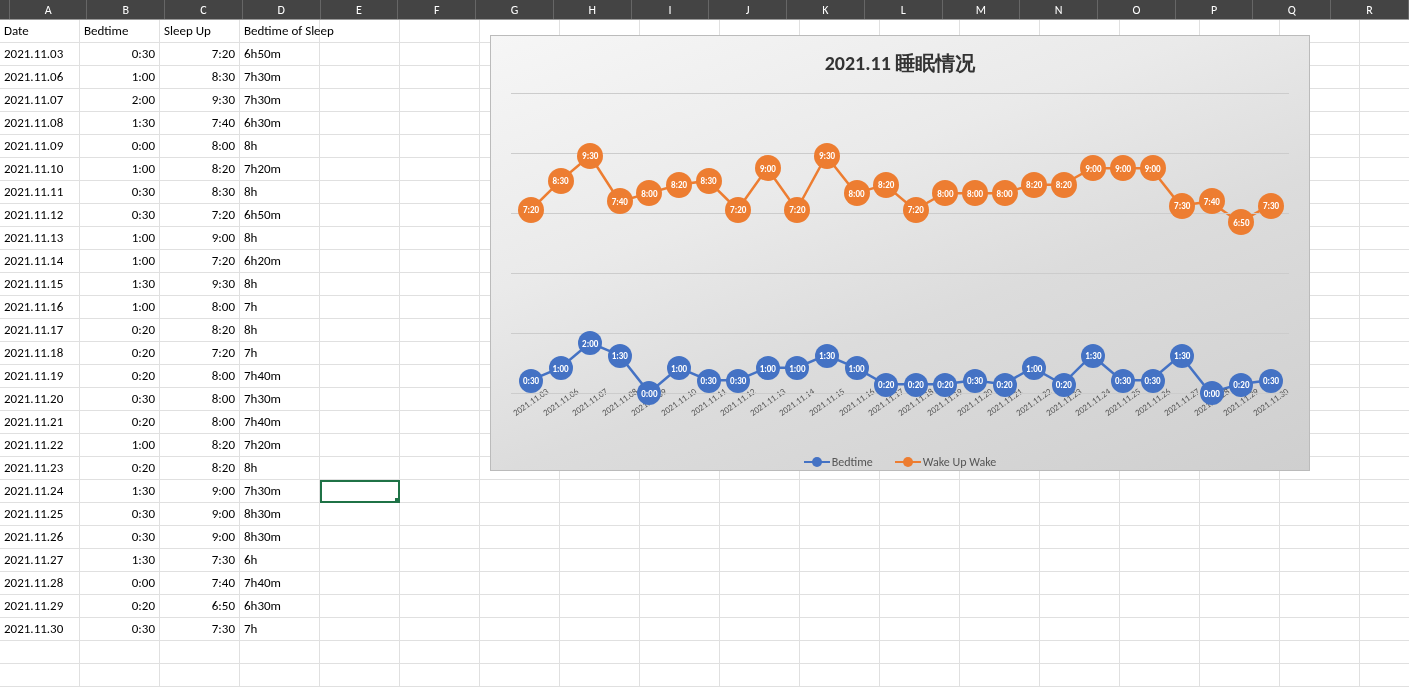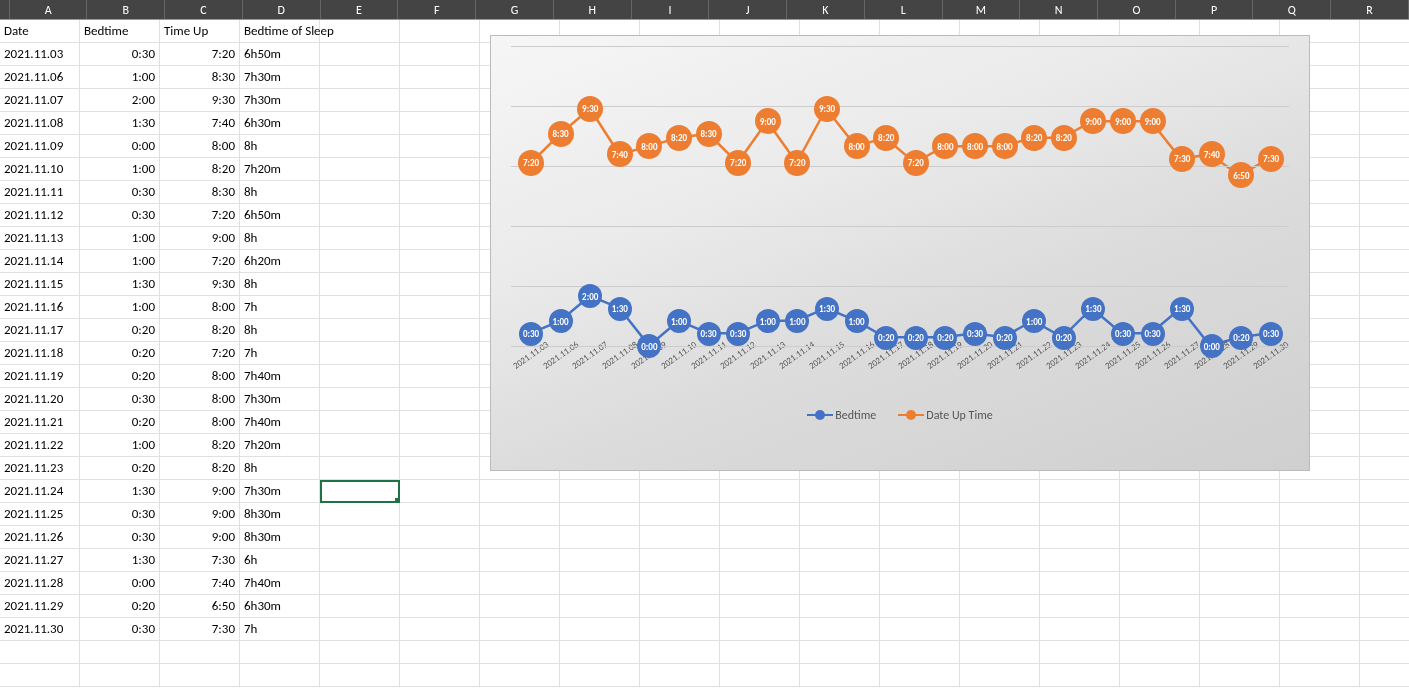--- a/index.html
+++ b/index.html
@@ -202,21 +202,21 @@
     </div>
   <div class="cells">
       <div class="row">
         <div class="cell overflow" style="width: 80px;">
           <span>Date</span>
         </div>
         <div class="cell overflow" style="width: 80px;">
           <span>Bedtime</span>
         </div>
         <div class="cell overflow" style="width: 80px;">
-          <span>Time Up</span>
+          <span>Sleep Up</span>
         </div>
         <div class="cell overflow" style="width: 80px;">
           <span>Bedtime of Sleep</span>
         </div>
         <div class="cell" style="width: 80px;"></div>
         <div class="cell" style="width: 80px;"></div>
         <div class="cell" style="width: 80px;"></div>
         <div class="cell" style="width: 80px;"></div>
         <div class="cell" style="width: 80px;"></div>
         <div class="cell" style="width: 80px;"></div>
@@ -786,20 +786,21 @@
         <div class="cell" style="width: 80px;"></div>
         <div class="cell" style="width: 80px;"></div>
         <div class="cell" style="width: 80px;"></div>
         <div class="cell" style="width: 80px;"></div>
         <div class="cell" style="width: 80px;"></div>
       </div>
     </div>
 </div>
 
 <div class="chart">
+  <div class="chart-title">2021.11 睡眠情况</div>
   <div class="plot">
     <svg class="lines" viewBox="0 0 780 320">
         <path d="M20,297.5L49.6,285L79.2,260L108.8,272.5L138.4,310L168,285L197.6,297.5L227.2,297.5L256.8,285L286.4,285L316,272.5L345.6,285L375.2,301.675L404.8,301.675L434.4,301.675L464,297.5L493.6,301.675L523.2,285L552.8,301.675L582.4,272.5L612,297.5L641.6,297.5L671.2,272.5L700.8,310L730.4,301.675L760,297.5" fill="none" stroke="#4472c4" stroke-width="2.5"></path>
         <path d="M20,126.67499999999998L49.6,97.5L79.2,72.5L108.8,118.32500000000002L138.4,110L168,101.67499999999998L197.6,97.5L227.2,126.67499999999998L256.8,85L286.4,126.67499999999998L316,72.5L345.6,110L375.2,101.67499999999998L404.8,126.67499999999998L434.4,110L464,110L493.6,110L523.2,101.67499999999998L552.8,101.67499999999998L582.4,85L612,85L641.6,85L671.2,122.5L700.8,118.32500000000002L730.4,139.17499999999998L760,122.5" fill="none" stroke="#ed7d31" stroke-width="2.5"></path>
       </svg>
     <div class="xlabels">
         <div class="xlab" style="left: 20px; top: 6px;">2021.11.03</div>
         <div class="xlab" style="left: 49.6px; top: 6px;">2021.11.06</div>
         <div class="xlab" style="left: 79.2px; top: 6px;">2021.11.07</div>
         <div class="xlab" style="left: 108.8px; top: 6px;">2021.11.08</div>
@@ -885,16 +886,16 @@
       <div class="pt wake" style="left: 730.4px; top: 139.175px;">6:50</div>
       <div class="pt wake" style="left: 760px; top: 122.5px;">7:30</div>
     </div>
   <div class="legend">
     <div class="lkey">
         <div class="lline lb"></div>
         <span>Bedtime</span>
       </div>
     <div class="lkey">
         <div class="lline lw"></div>
-        <span>Date Up Time</span>
+        <span>Wake Up Wake</span>
       </div>
   </div>
 </div>
 
 </body></html>

